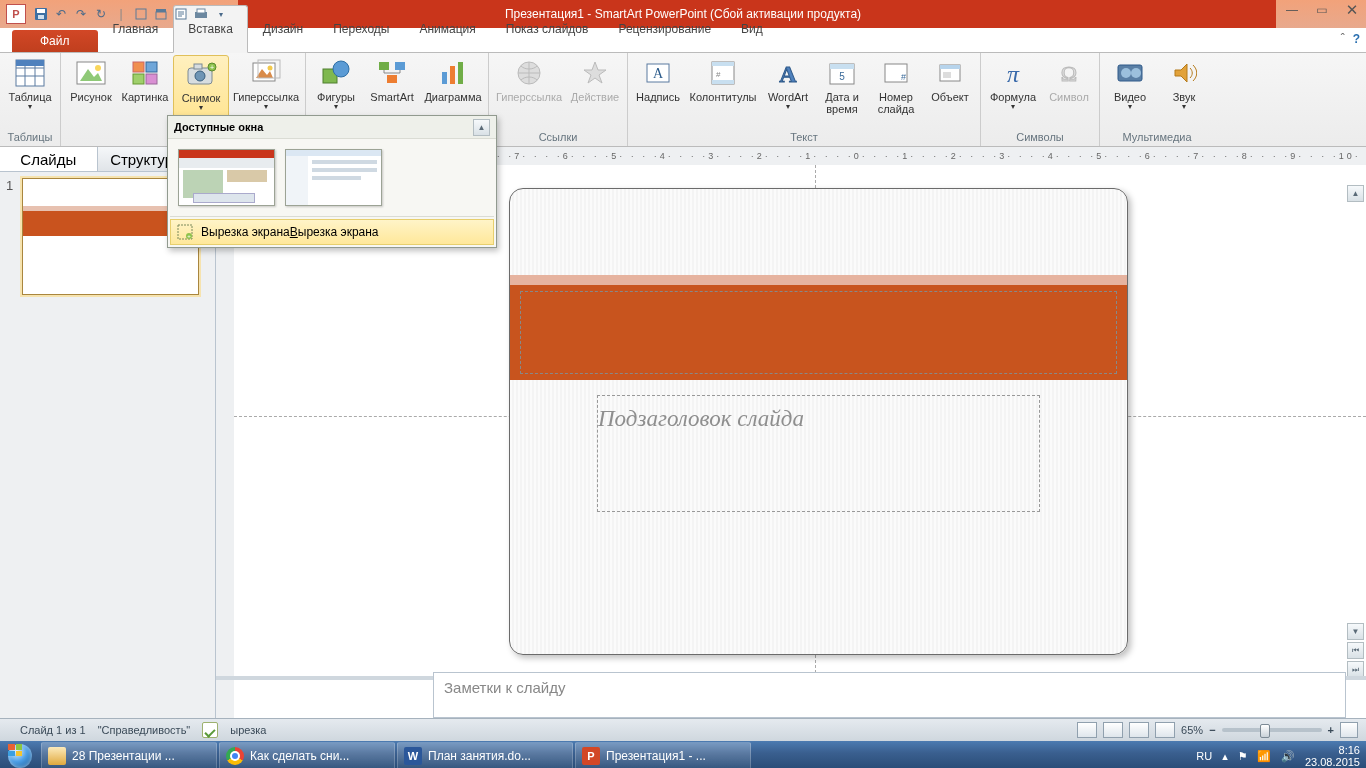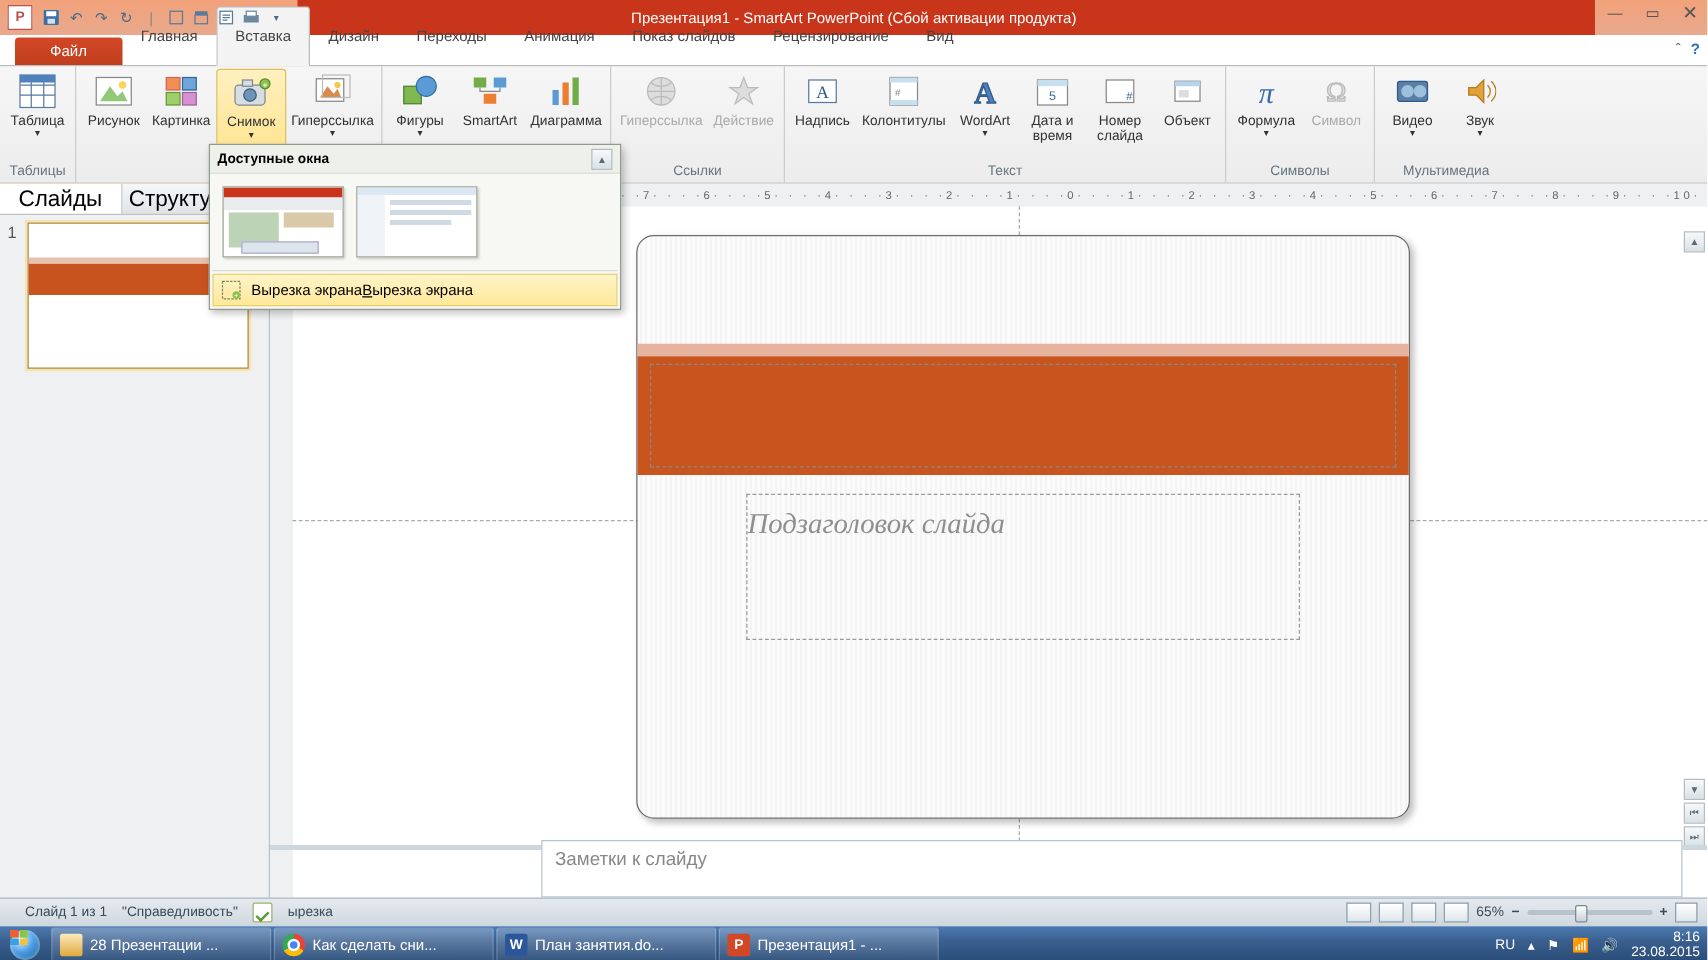--- a/index.html
+++ b/index.html
@@ -21,21 +21,21 @@
   .group-body{flex:1;display:flex;align-items:flex-start;gap:2px}
   .group-label{height:15px;font-size:11px;color:#67757f;text-align:center}
   .rbtn{display:flex;flex-direction:column;align-items:center;justify-content:flex-start;width:56px;height:72px;padding-top:2px;font-size:11px;color:#333;text-align:center;line-height:1.1}
   .rbtn.cut{width:52px}
   .rbtn .ic{width:32px;height:32px;margin-bottom:2px;display:flex;align-items:center;justify-content:center}
   .rbtn.active{background:linear-gradient(#fff0bf,#ffe38c);border:1px solid #e0c05a;border-radius:3px;width:54px;height:70px}
   .disabled{color:#aaa}
   .disabled svg *{stroke:#bbb!important;fill:#ddd!important}
   .panes{display:flex;height:calc(100% - 28px - 24px - 93px - 22px - 30px);position:relative}
   .thumbs{width:215px;background:#eef0f2;border-right:1px solid #b9c4cf;display:flex;flex-direction:column}
-  .thumb-tabs{height:24px;display:flex;background:#fdba74;border-bottom:1px solid #b9c4cf;font-size:18px}
+  .thumb-tabs{height:24px;display:flex;background:#fdba74;border-bottom:1px solid #b9c4cf;font-size:15px}
   .thumb-tab{flex:1;display:flex;align-items:center;justify-content:center;border-right:1px solid #b9c4cf;background:linear-gradient(#f5f7f9,#e0e4e8)}
   .thumb-tab.active{background:#fff}
   .thumb-list{flex:1;padding:6px;overflow:auto}
   .thumb-item{display:flex;gap:6px}
   .thumb-num{font-size:13px;color:#555;width:10px}
   .thumb-prev{width:175px;height:115px;border:1px solid #a9863e;background:#fff;box-shadow:0 0 0 2px #f6e3af;position:relative}
   .thumb-prev .bar{position:absolute;left:0;right:0;top:32px;height:25px;background:#c9531e}
   .thumb-prev .barlight{position:absolute;left:0;right:0;top:27px;height:5px;background:#e7c1b0}
   .workspace{flex:1;background:#fff;position:relative;overflow:hidden}
   .ruler-h{height:18px;background:#eef0f2;border-bottom:1px solid #cfd5dc;margin-left:18px;display:flex;align-items:center;font-size:9px;color:#666;overflow:hidden;white-space:nowrap;letter-spacing:3px;padding-left:20px}

